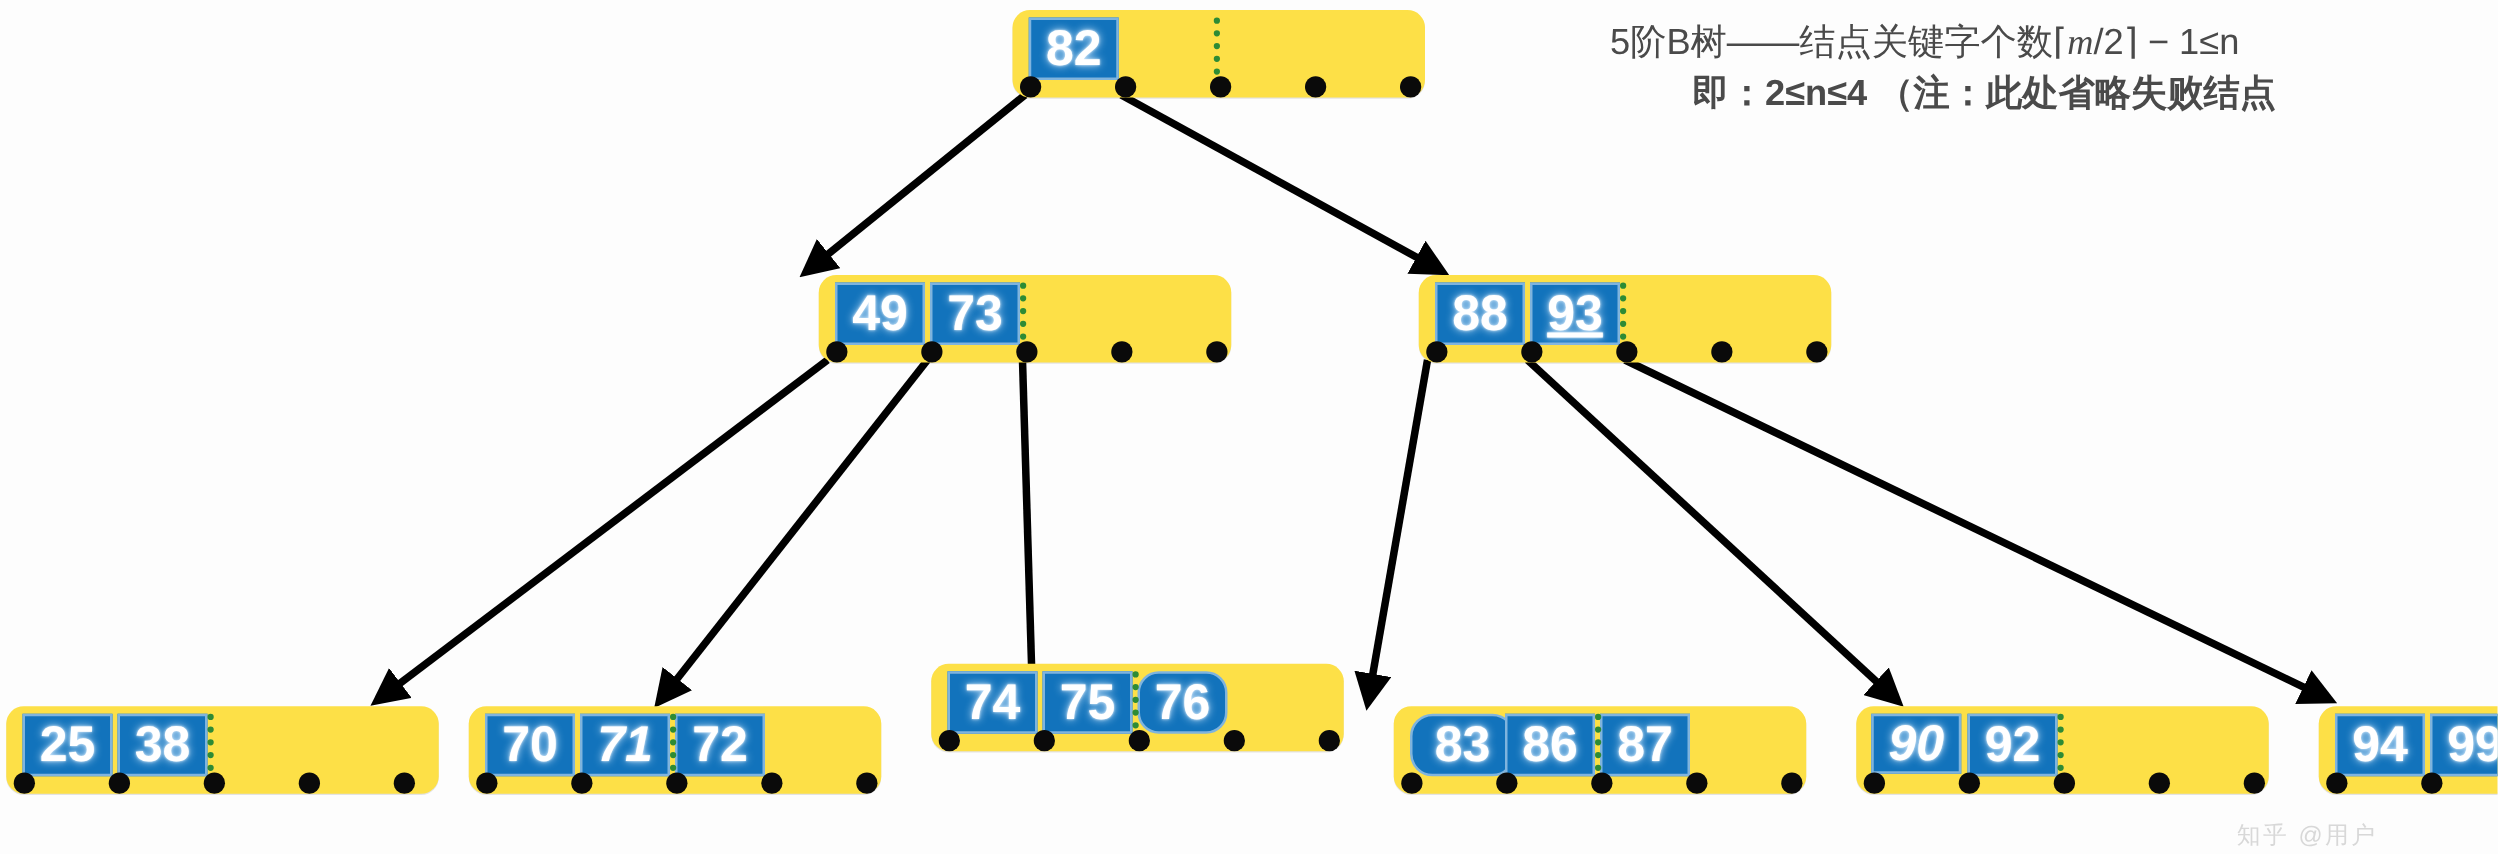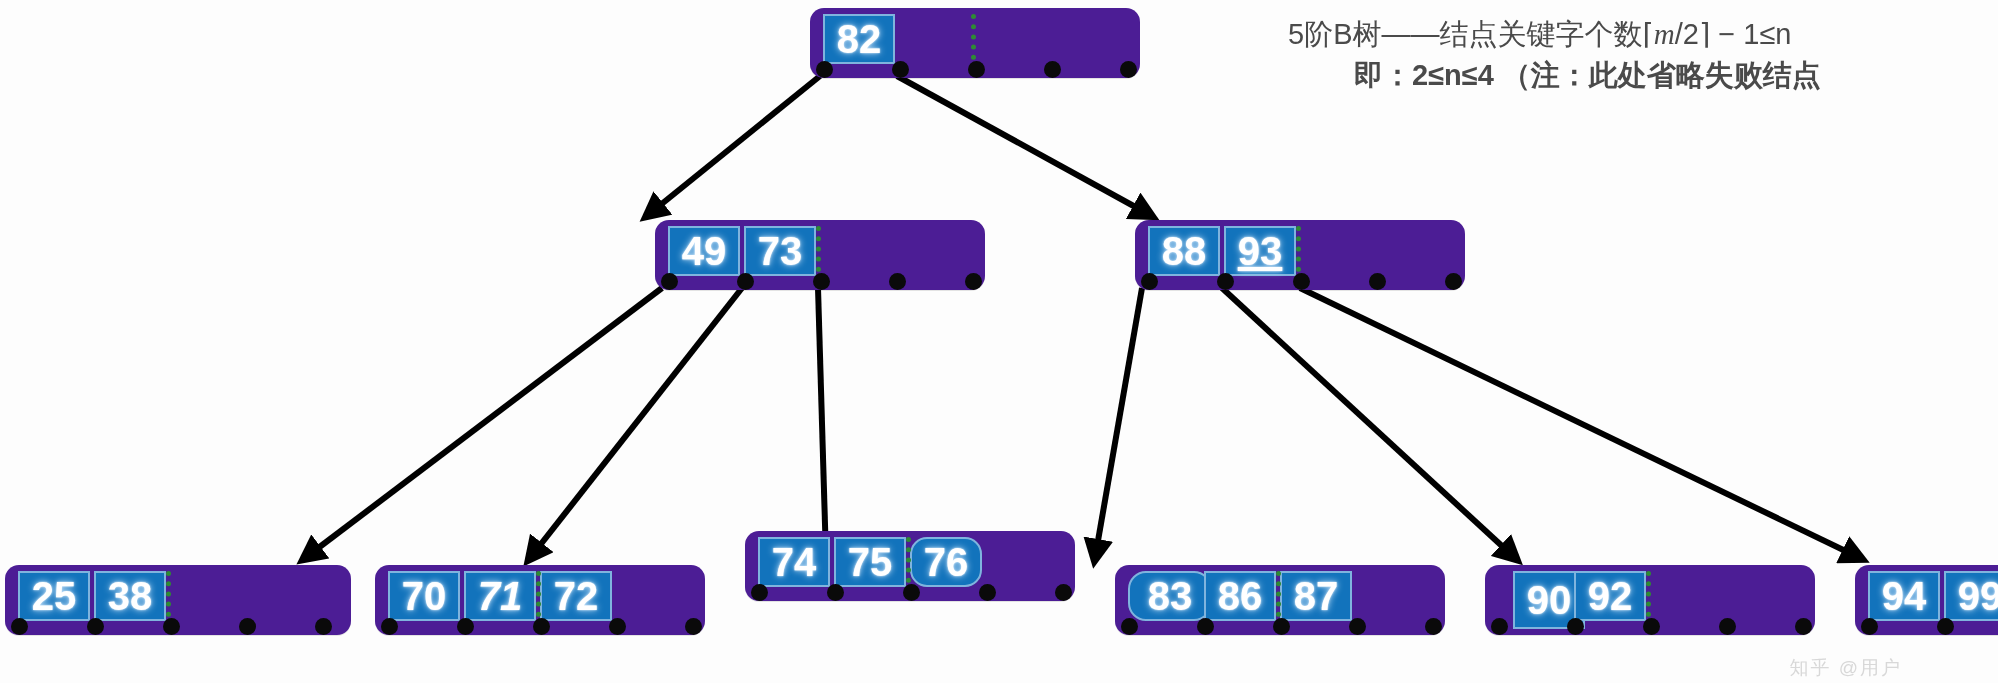--- a/index.html
+++ b/index.html
@@ -9,21 +9,21 @@
     width:1998px;height:683px;overflow:hidden;position:relative;
   }
   #stage{position:absolute;left:0;top:0;width:1998px;height:683px;background:#fdfdfd;}
 
   
   #edges{position:absolute;left:0;top:0;width:1998px;height:683px;}
 
   
   .btnode{
     position:absolute;
-    background:#4c1d95;
+    background:#fde047;
     border-radius:14px;
     box-sizing:border-box;
     box-shadow:0 1px 0 rgba(0,0,0,.10);
   }
   
   .keybox{
     position:absolute;
     background:#1273bc;
     border:2px solid #7fb4de;
     box-sizing:border-box;
@@ -163,21 +163,21 @@
         <div class="keybox" style="left: 89px; top: 6px; width: 72px; height: 50px;">86</div>
         <div class="keybox" style="left: 165px; top: 6px; width: 72px; height: 50px;">87</div>
         <div class="divider" style="left: 161px; top: 6px; height: 56px;"></div>
         <div class="ptr" style="left: 6px; top: 53px;"></div>
         <div class="ptr" style="left: 82px; top: 53px;"></div>
         <div class="ptr" style="left: 158px; top: 53px;"></div>
         <div class="ptr" style="left: 234px; top: 53px;"></div>
         <div class="ptr" style="left: 310px; top: 53px;"></div>
       </div>
       <div class="btnode" style="left: 1485px; top: 565px; width: 330px; height: 70px;">
-        <div class="keybox" style="left: 28px; top: 6px; width: 72px; height: 58px;">90</div>
+        <div class="keybox" style="left: 12px; top: 6px; width: 72px; height: 48px; font-style: italic;">90</div>
         <div class="keybox" style="left: 89px; top: 6px; width: 72px; height: 50px;">92</div>
         <div class="divider" style="left: 161px; top: 6px; height: 56px;"></div>
         <div class="ptr" style="left: 6px; top: 53px;"></div>
         <div class="ptr" style="left: 82px; top: 53px;"></div>
         <div class="ptr" style="left: 158px; top: 53px;"></div>
         <div class="ptr" style="left: 234px; top: 53px;"></div>
         <div class="ptr" style="left: 310px; top: 53px;"></div>
       </div>
       <div class="btnode" style="left: 1855px; top: 565px; width: 330px; height: 70px;">
         <div class="keybox" style="left: 13px; top: 6px; width: 72px; height: 50px;">94</div>

